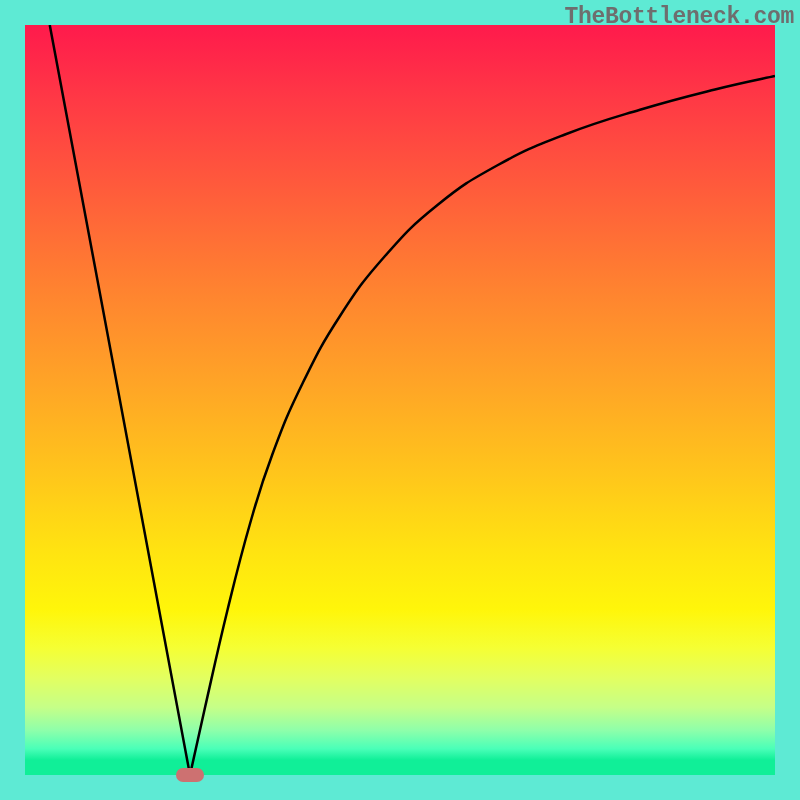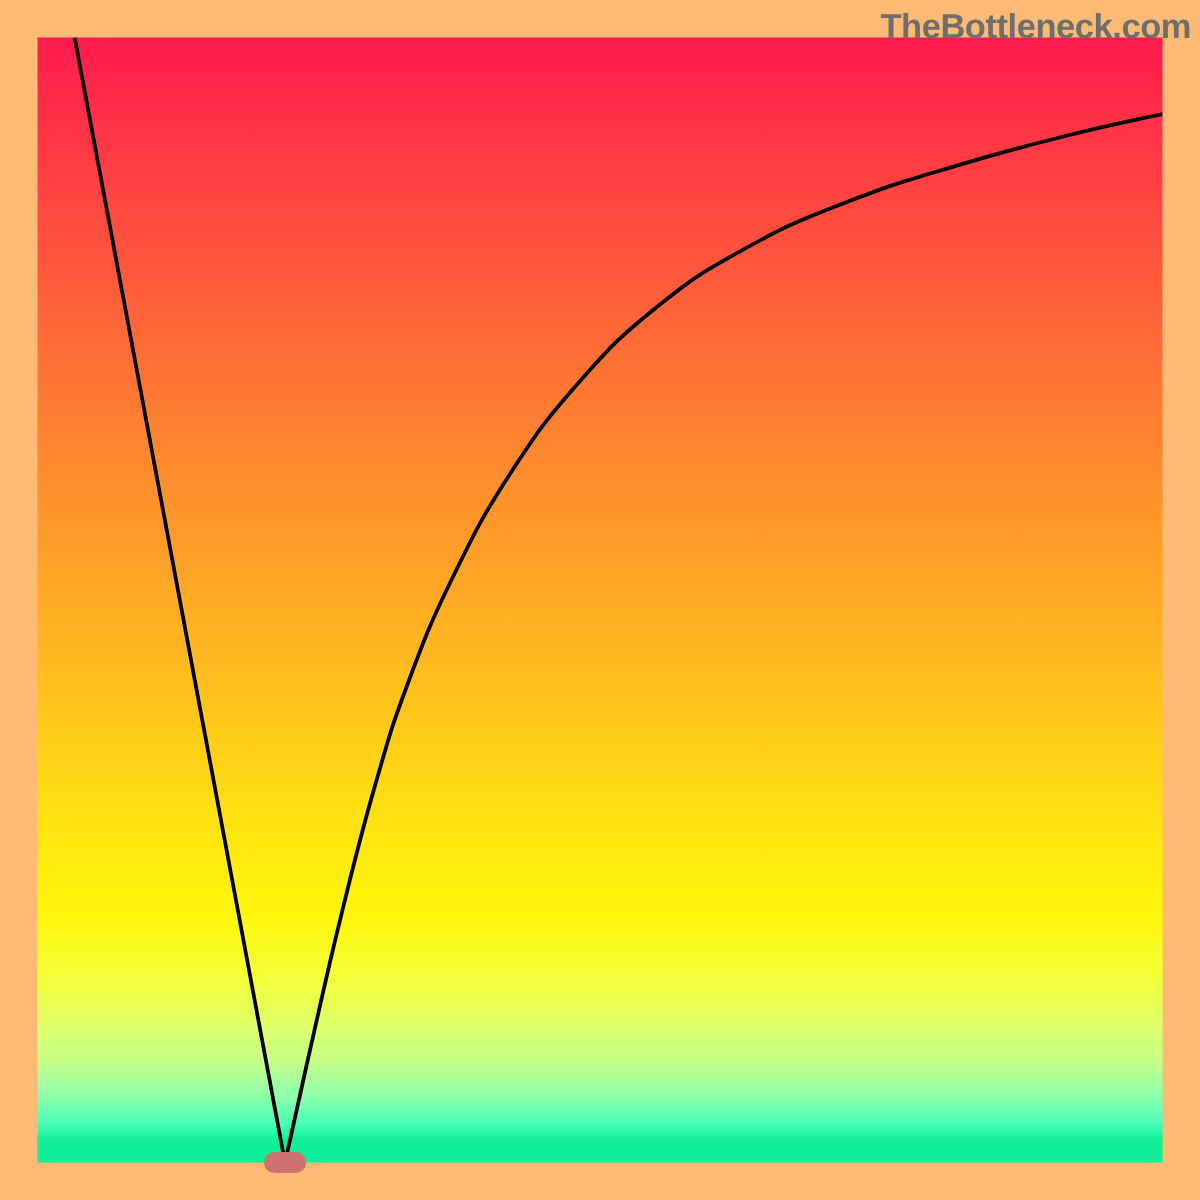--- a/index.html
+++ b/index.html
@@ -5,21 +5,22 @@
   body {
     margin: 0;
     padding: 0;
     background: #ffffff;
     font-family: Arial, Helvetica, sans-serif;
   }
   .canvas {
     position: relative;
     width: 800px;
     height: 800px;
-    background: #fdba74;
+    background: #5eead4;
+    font-family: Liberation Mono, monospace;
   }
   .plot-area {
     position: absolute;
     left: 25px;
     top: 25px;
     width: 750px;
     height: 750px;
     background: linear-gradient(to bottom,
       #ff1a4c 0%,
       #ff3945 10%,

